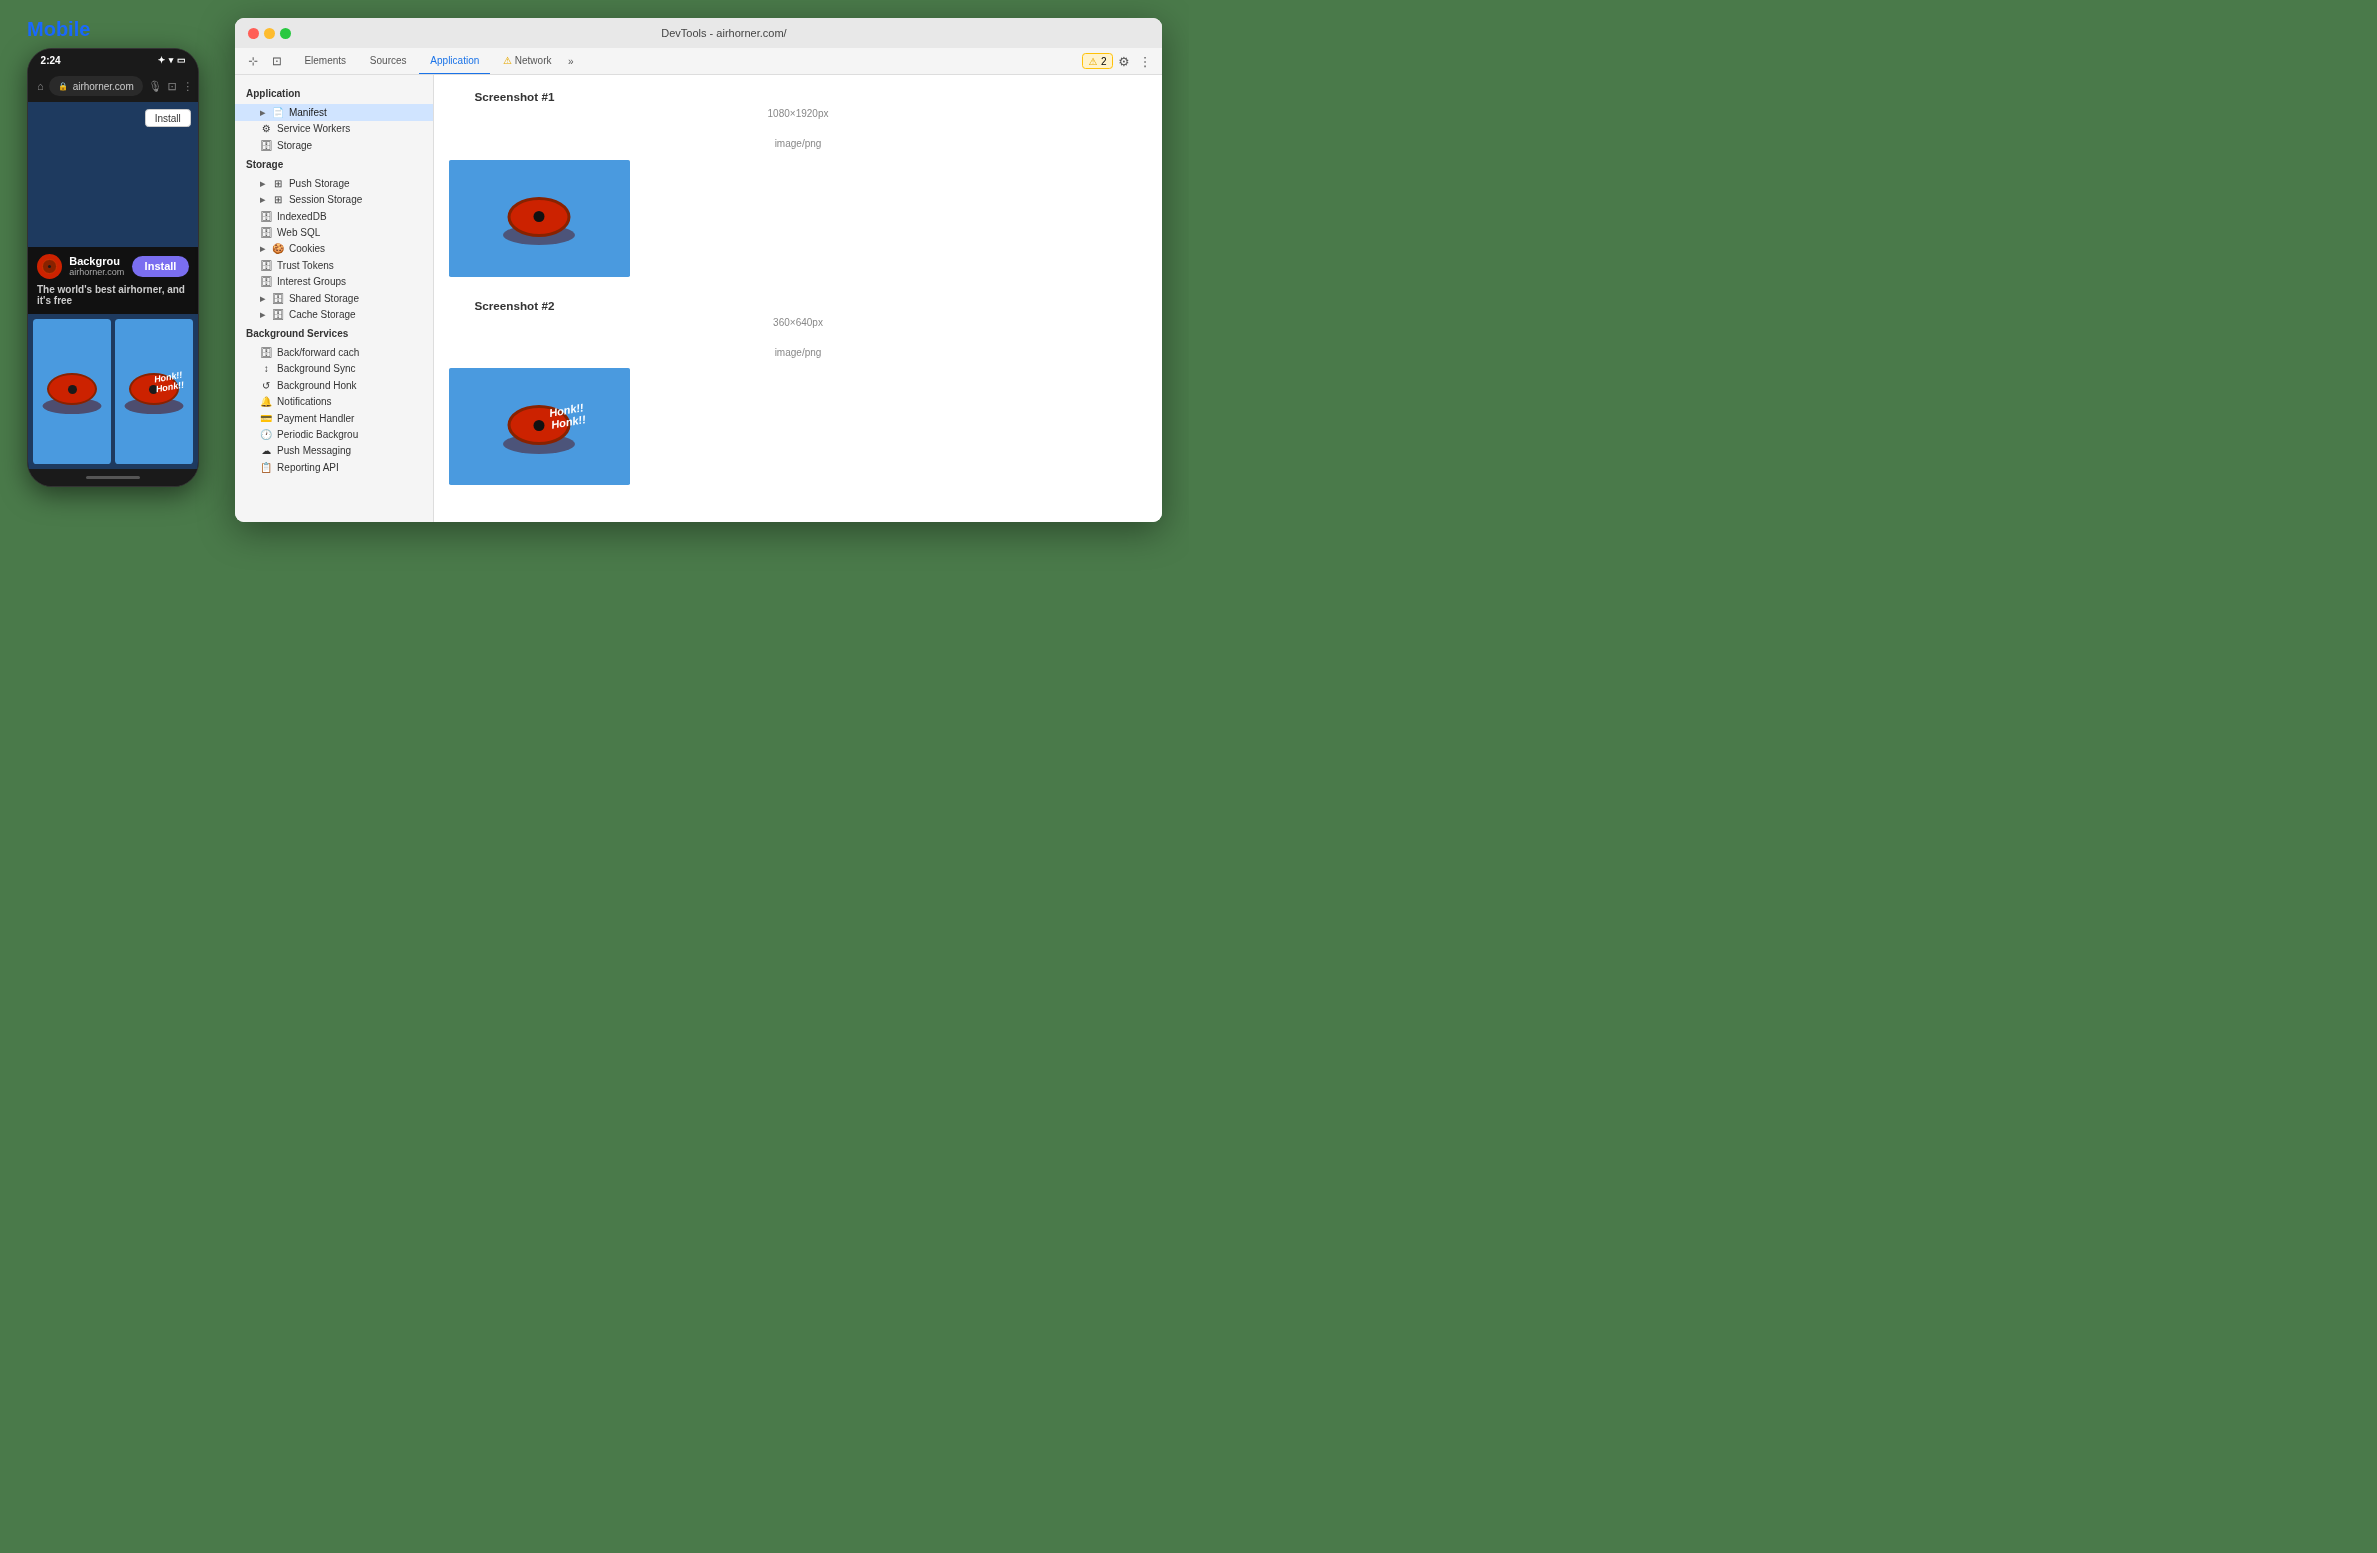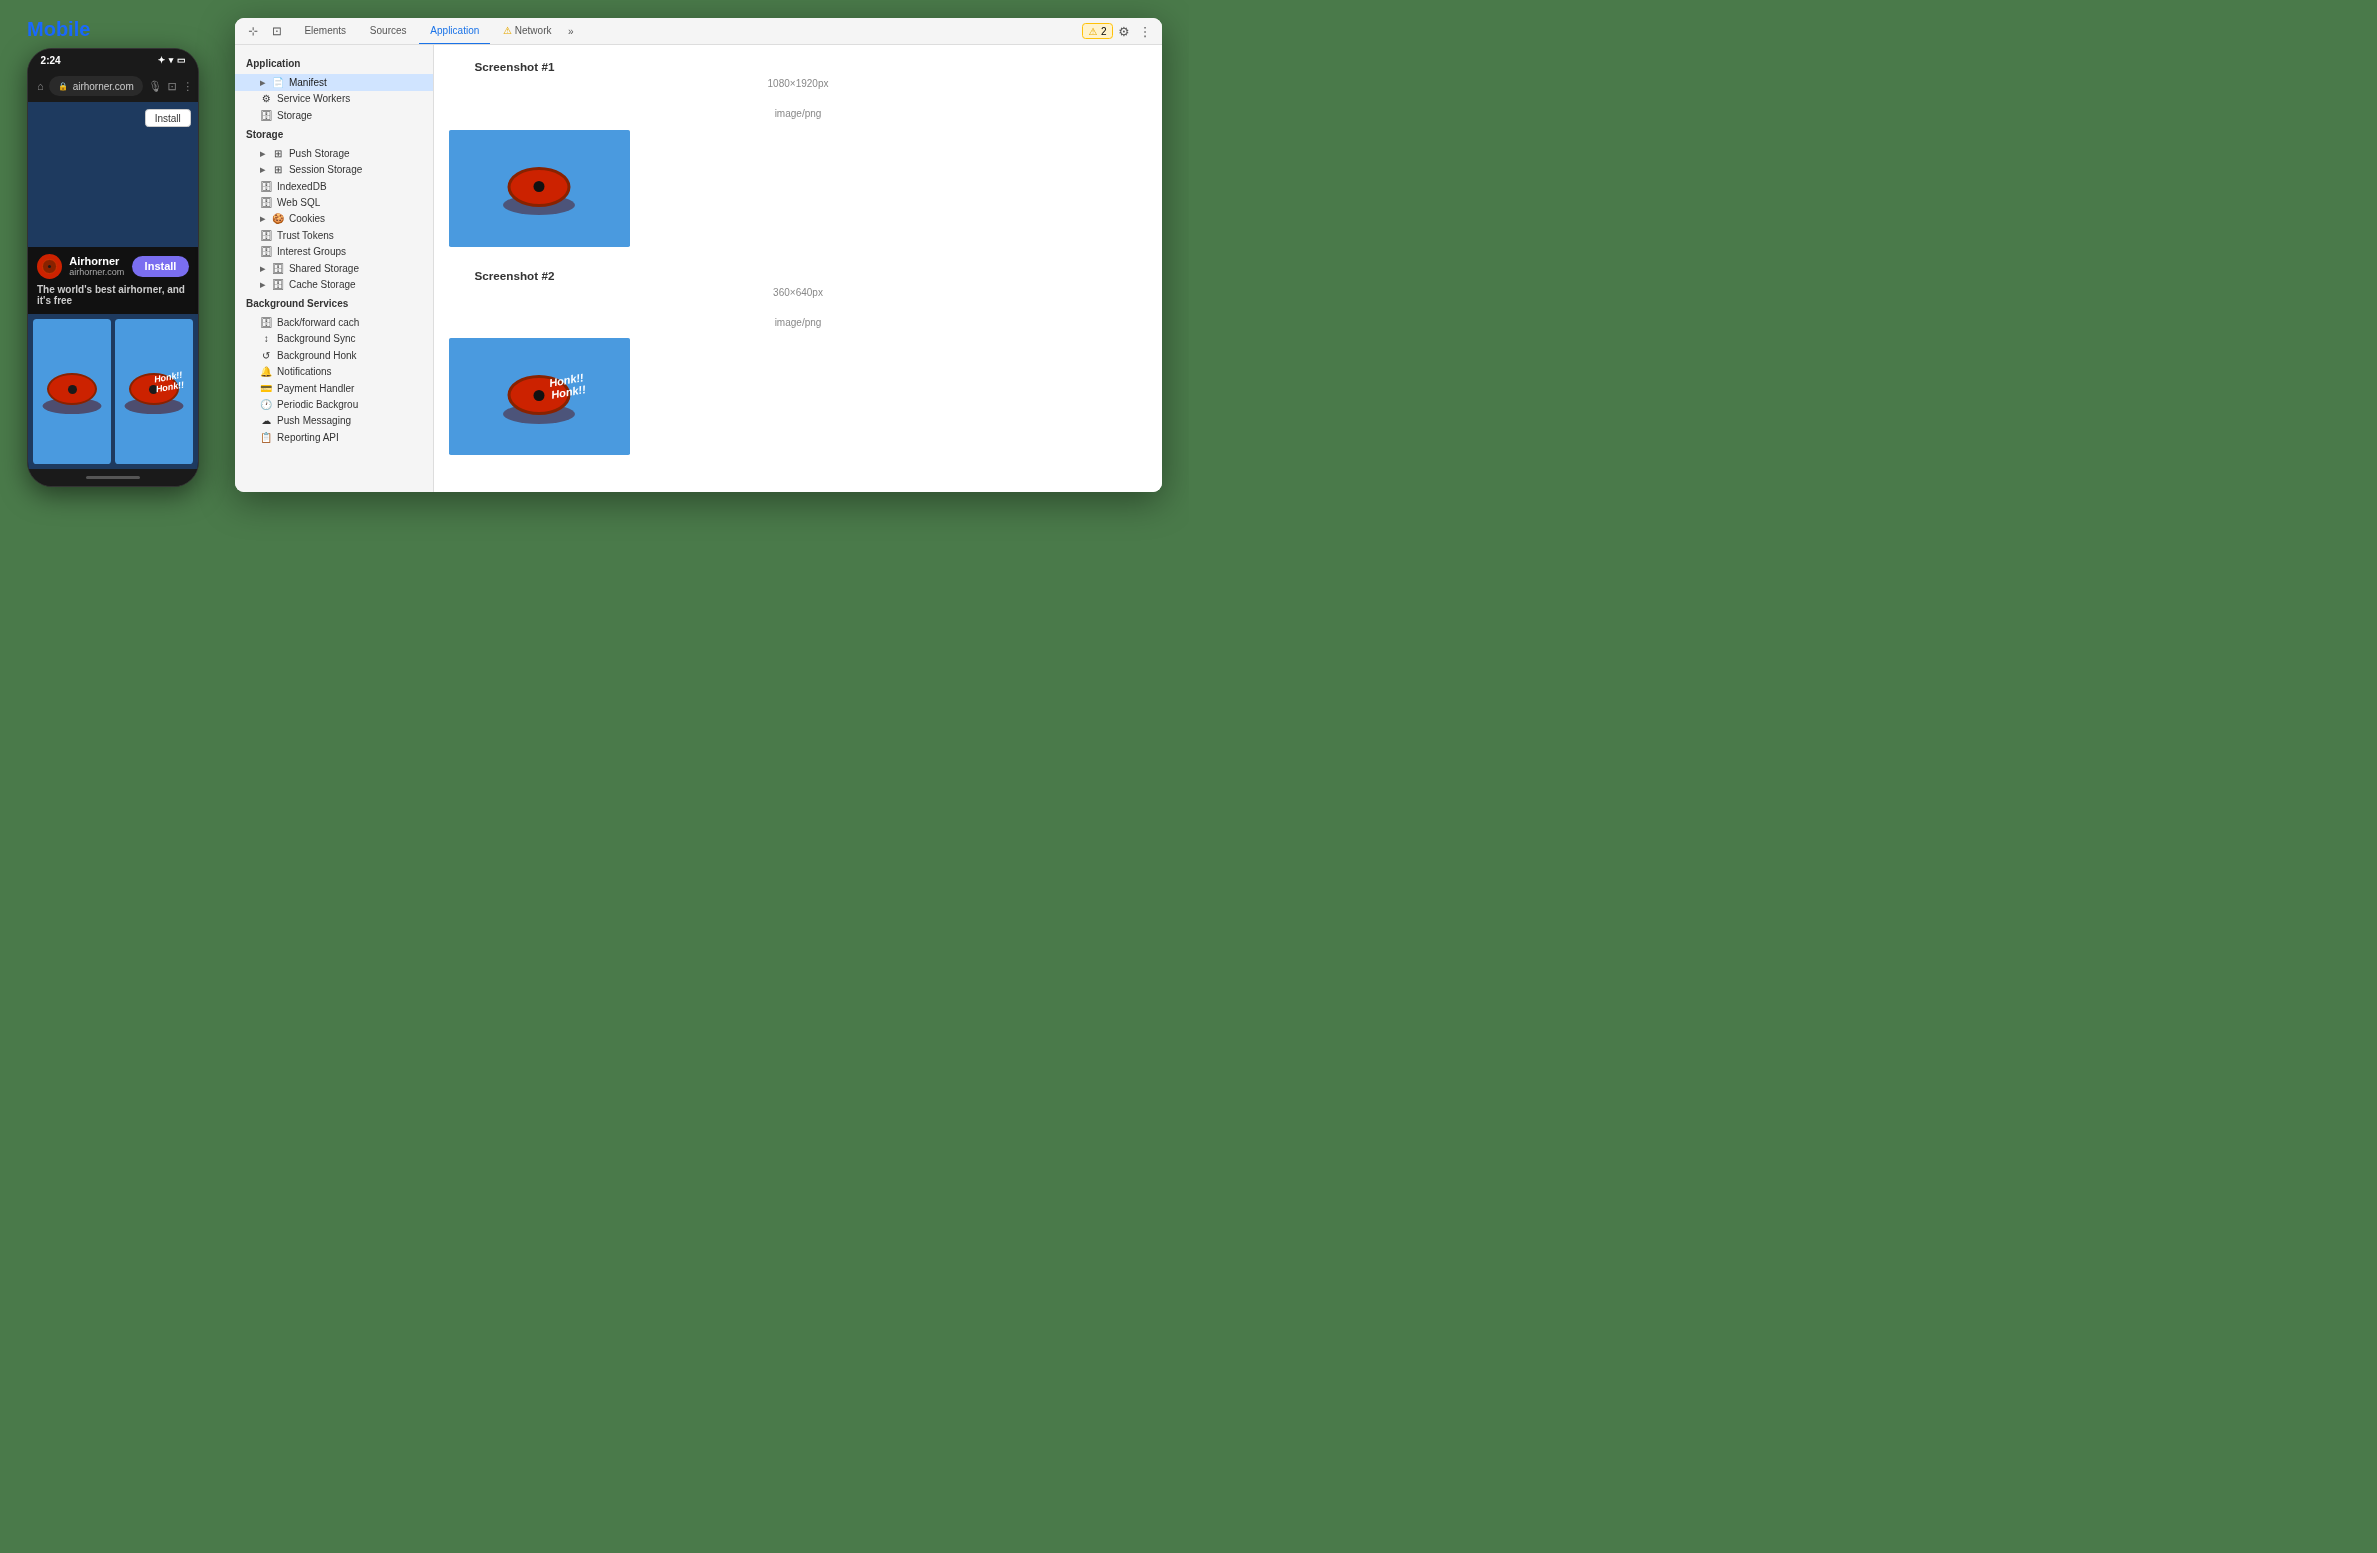--- a/index.html
+++ b/index.html
@@ -562,21 +562,21 @@
 
     <div class="phone-install-banner">
       <div class="install-banner-top">
         <div class="app-info">
           <div class="app-icon-small">
             <div class="app-icon-inner">
               <div class="app-dot"></div>
             </div>
           </div>
           <div class="app-text-info">
-            <span class="app-name-label">Airhorner</span>
+            <span class="app-name-label">Backgrou</span>
             <span class="app-domain-label">airhorner.com</span>
           </div>
         </div>
         <button class="install-btn-banner">Install</button>
       </div>
       <div class="app-tagline">The world's best airhorner, and it's free</div>
     </div>
 
     <div class="phone-screenshots">
 
@@ -604,20 +604,28 @@
     </div>
 
     <div class="phone-home-bar">
       <div class="home-bar-pill"></div>
     </div>
   </div>
 </div>
 
 <div class="devtools-window">
 
+  <div class="devtools-titlebar">
+    <div class="traffic-lights">
+      <div class="tl-red"></div>
+      <div class="tl-yellow"></div>
+      <div class="tl-green"></div>
+    </div>
+    <div class="devtools-title">DevTools - airhorner.com/</div>
+  </div>
 
   <div class="devtools-tabs">
     <div class="tab-icons">
       <div class="tab-icon-btn">⊹</div>
       <div class="tab-icon-btn">⊡</div>
     </div>
     <div class="devtools-tab">
       <span>Elements</span>
     </div>
     <div class="devtools-tab">

